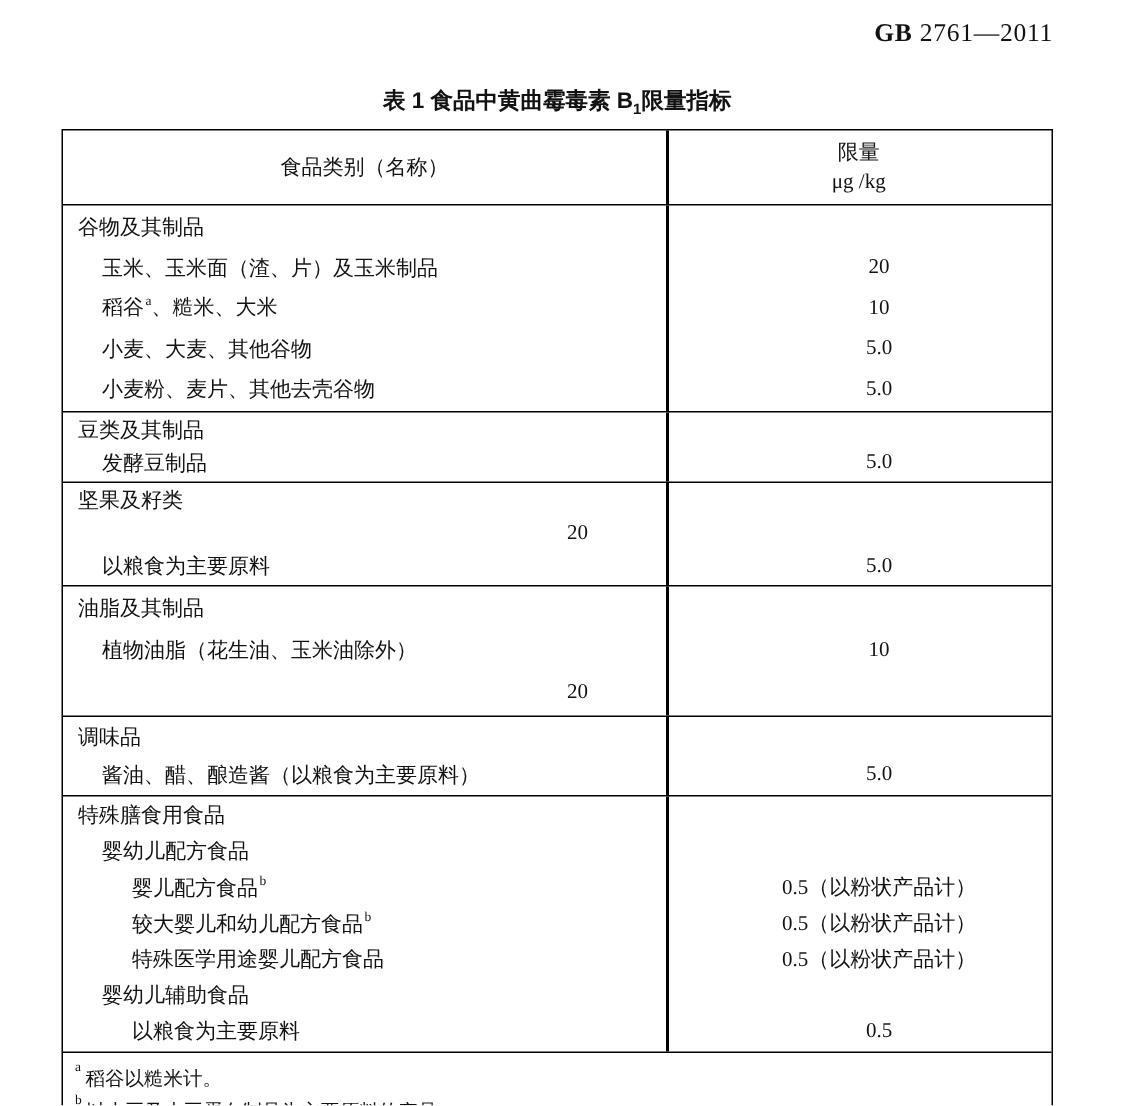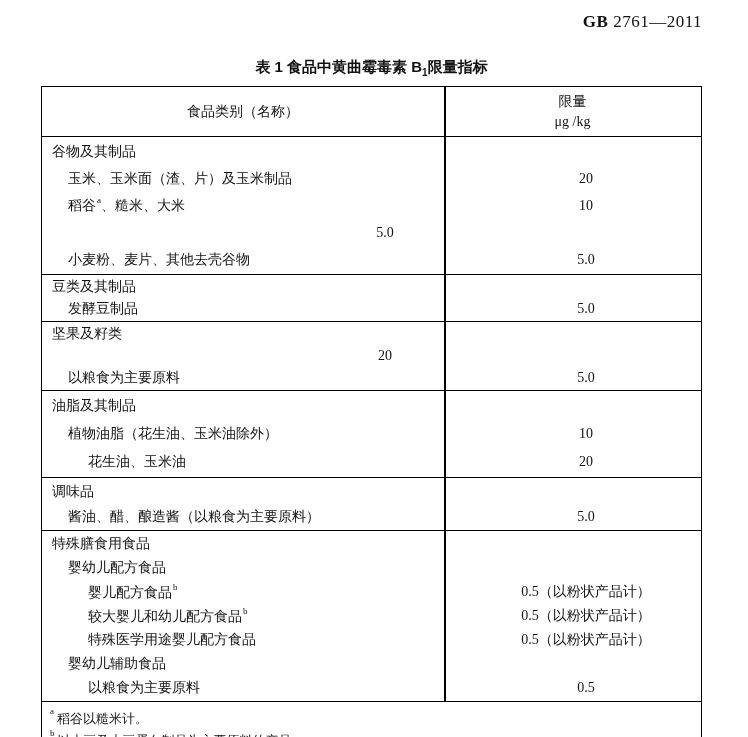--- a/index.html
+++ b/index.html
@@ -125,20 +125,21 @@
       </div>
       <div class="row">
         <div class="c1 ind1"><span>玉米、玉米面（渣、片）及玉米制品</span></div>
         <div class="c2">20</div>
       </div>
       <div class="row">
         <div class="c1 ind1"><span>稻谷</span><sup class="fnref">a</sup><span>、糙米、大米</span></div>
         <div class="c2">10</div>
       </div>
       <div class="row">
+        <div class="c1 ind1"><span>小麦、大麦、其他谷物</span></div>
         <div class="c2">5.0</div>
       </div>
       <div class="row">
         <div class="c1 ind1"><span>小麦粉、麦片、其他去壳谷物</span></div>
         <div class="c2">5.0</div>
       </div>
     </div>
 
     <div class="section" style="--rh:22px">
       <div class="row">
@@ -168,21 +169,20 @@
     <div class="section" style="--rh:28px">
       <div class="row">
         <div class="c1 ind0"><span>油脂及其制品</span></div>
         <div class="c2"></div>
       </div>
       <div class="row">
         <div class="c1 ind1"><span>植物油脂（花生油、玉米油除外）</span></div>
         <div class="c2">10</div>
       </div>
       <div class="row">
-        <div class="c1 ind2"><span>花生油、玉米油</span></div>
         <div class="c2">20</div>
       </div>
     </div>
 
     <div class="section" style="--rh:25px">
       <div class="row">
         <div class="c1 ind0"><span>调味品</span></div>
         <div class="c2"></div>
       </div>
       <div class="row">

